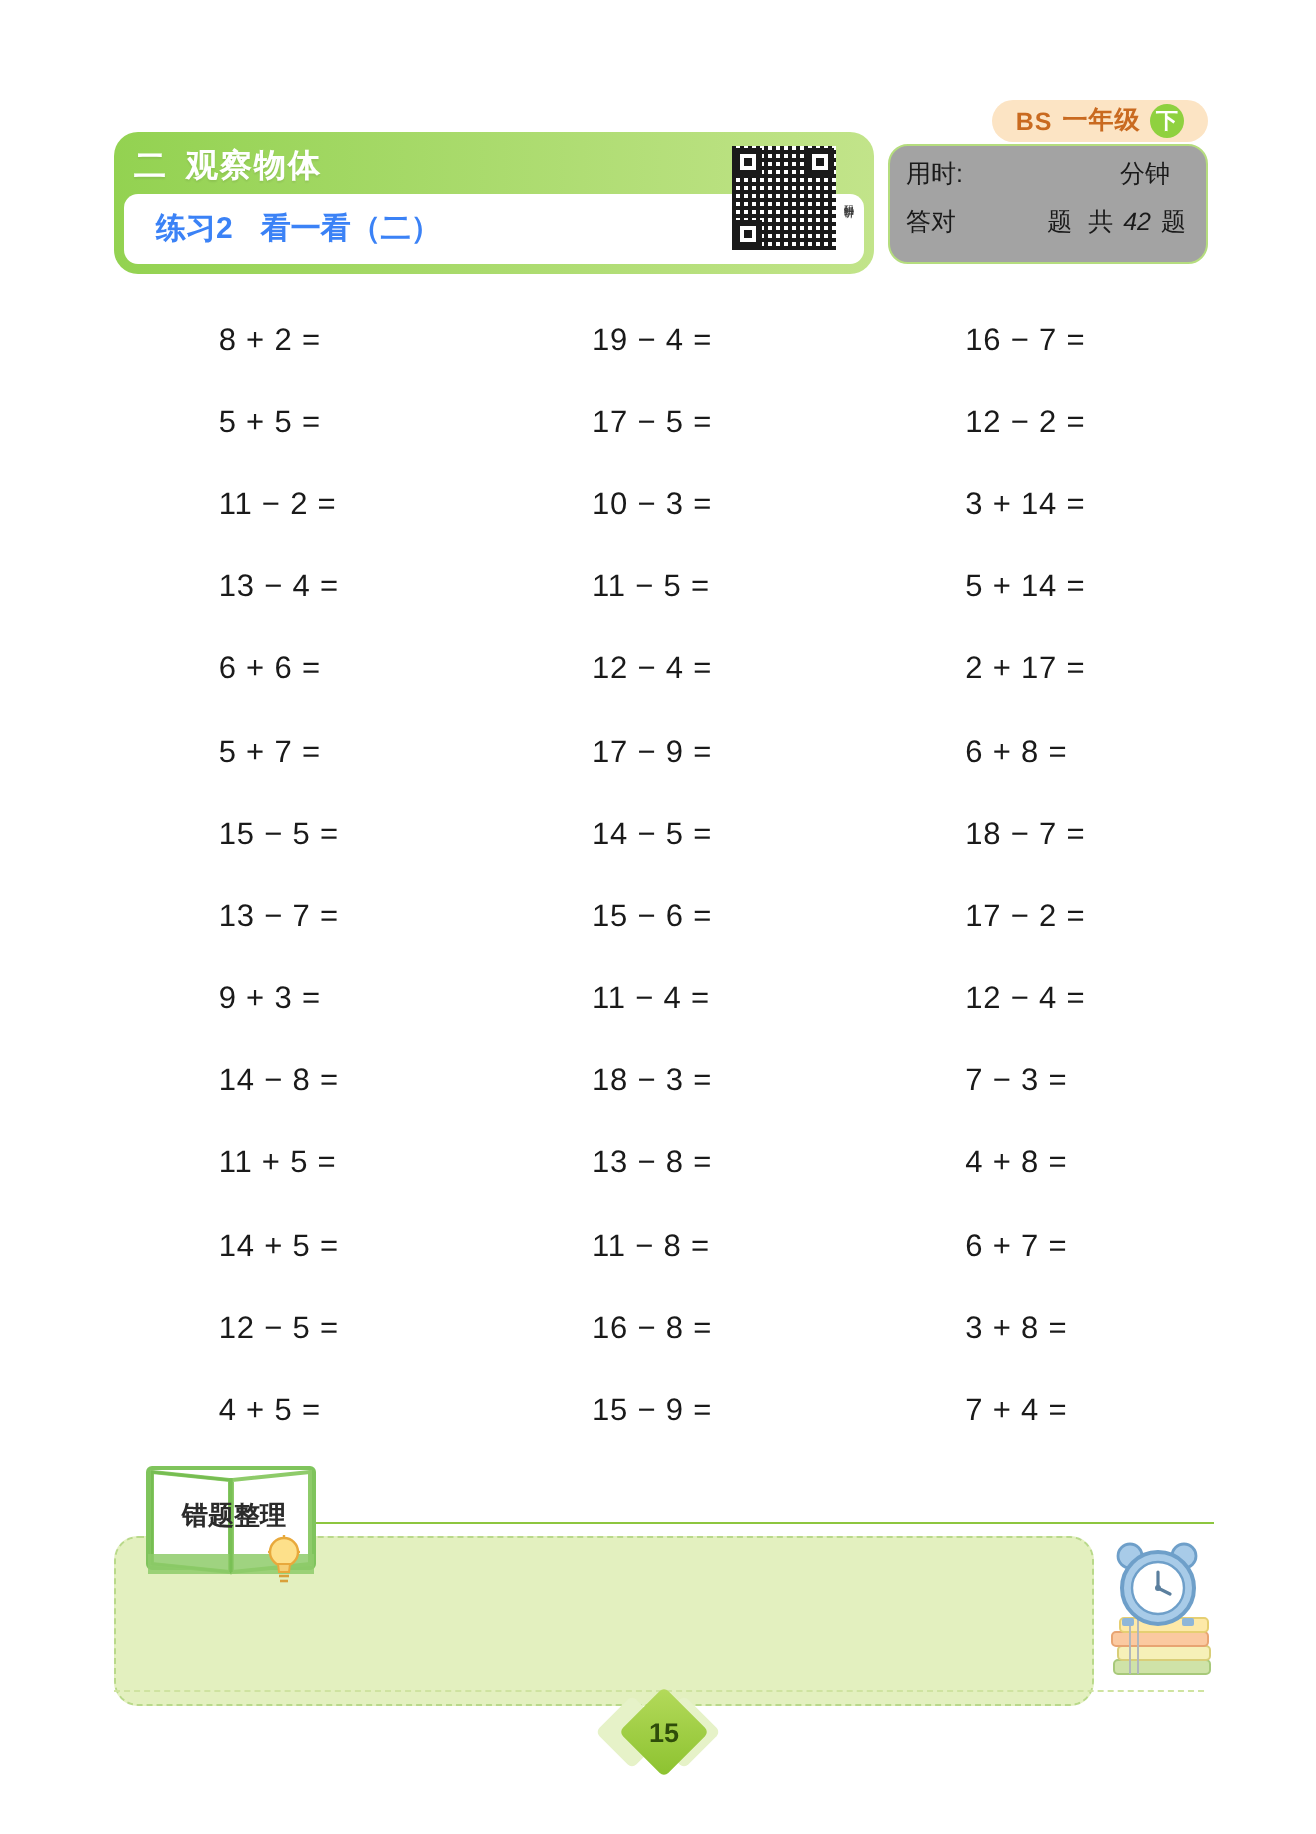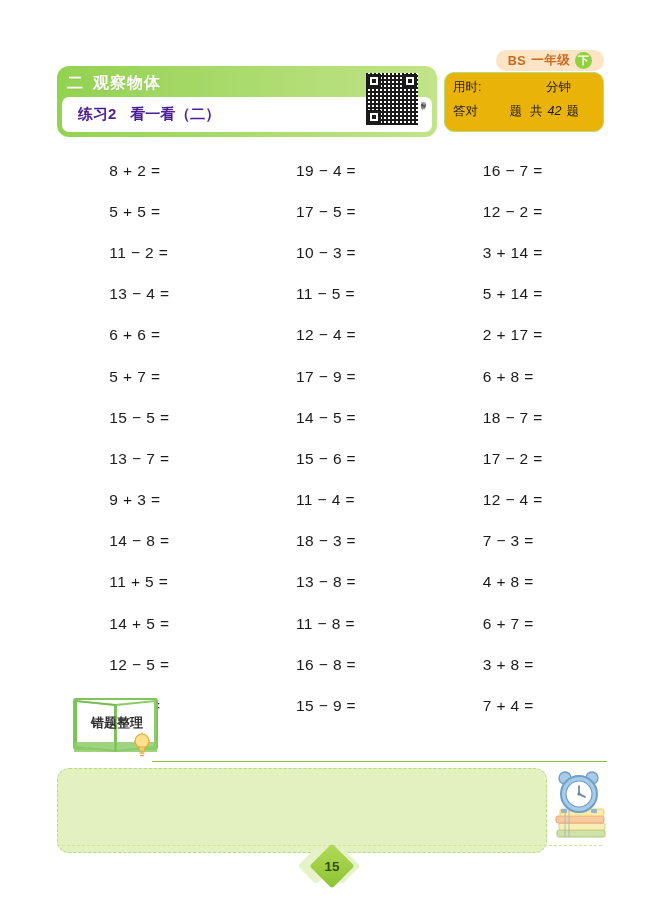--- a/index.html
+++ b/index.html
@@ -81,21 +81,21 @@
     left: 5px; top: 31px;
     width: 370px; height: 35px;
     background: #ffffff;
     border-radius: 7px;
     display: flex;
     align-items: center;
     padding-left: 16px;
     box-sizing: border-box;
     font-size: 15px;
     font-weight: bold;
-    color: #4c1d95;
+    color: #3b82f6;
   }
   #title-inner .ex-label { margin-right: 14px; }
 
   
   #qr-wrap {
     position: absolute;
     left: 366px; top: 68px;
     width: 72px; height: 62px;
     display: flex;
     align-items: center;
@@ -133,23 +133,23 @@
     letter-spacing: 0.5px;
   }
 
   
   #timing-box {
     position: absolute;
     left: 444px; top: 72px;
     width: 160px; height: 60px;
     border: 1.5px solid #b5dd7e;
     border-radius: 10px;
-    background: #eab308;
+    background: #a3a3a3;
     box-sizing: border-box;
-    padding: 6px 24px 0 8px;
+    padding: 6px 10px 0 8px;
   }
   #timing-box .trow {
     display: flex;
     align-items: baseline;
     font-size: 12.5px;
     color: #1a1a1a;
     height: 24px;
   }
   #timing-box .lbl { min-width: 42px; }
   #timing-box .blank { flex: 1; }
@@ -195,21 +195,21 @@
     position: absolute;
     left: 57px; top: 768px;
     width: 490px; height: 85px;
     background: #e3f0bf;
     border: 1.6px dashed #b9d98a;
     border-radius: 12px;
     box-sizing: border-box;
   }
   #review-tag {
     position: absolute;
-    left: 73px; top: 698px;
+    left: 73px; top: 733px;
     width: 89px; height: 62px;
     z-index: 5;
     padding-left: 20px;
   }
   #review-tag .book {
     position: absolute;
     left: 0; top: 0;
     width: 85px; height: 56px;
   }
   #review-tag .tag-text {

